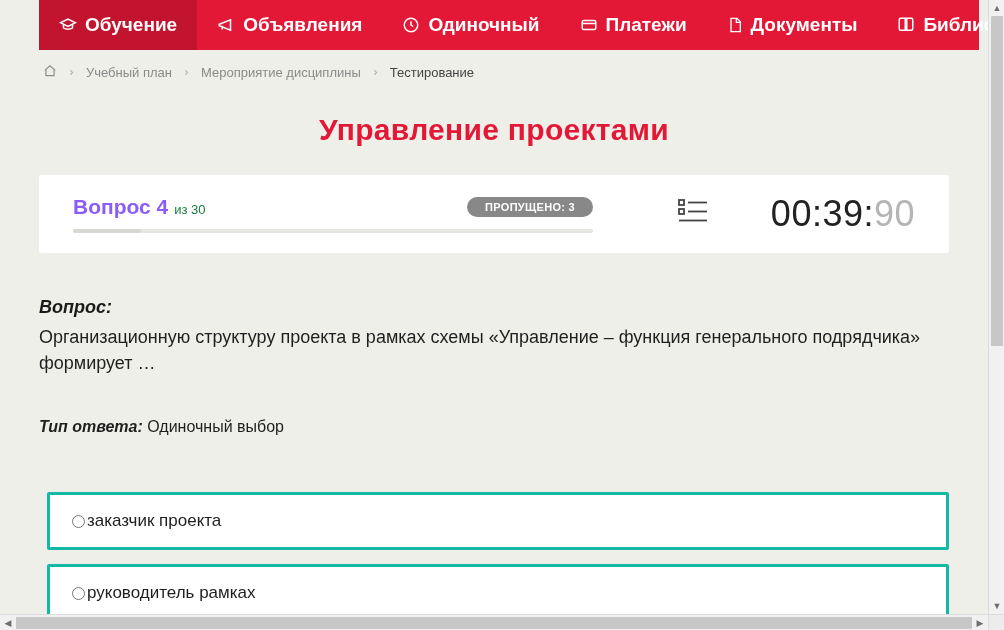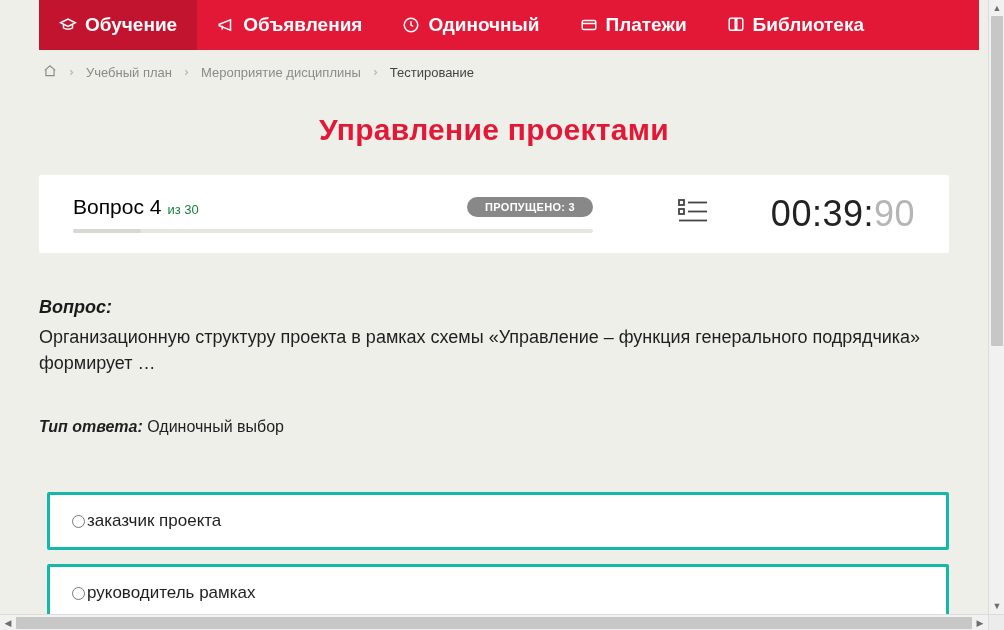--- a/index.html
+++ b/index.html
@@ -80,21 +80,21 @@
   .status-card {
     background: #fff;
     margin: 0 30px;
     padding: 18px 34px;
     display: flex;
     align-items: center;
     border-radius: 2px;
   }
   .progress-area { flex: 0 0 520px; }
   .q-line { display: flex; align-items: baseline; gap: 6px; color: #333; }
-  .q-label { font-size: 21px; font-weight: 400; color: #000000; }
+  .q-label { font-size: 21px; font-weight: 700; color: #8b5cf6; }
   .q-of { font-size: 13px; color: #15803d; }
   .skipped-badge {
     margin-left: auto;
     background: #888;
     color: #fff;
     font-size: 11px;
     font-weight: 700;
     padding: 4px 18px;
     border-radius: 10px;
     letter-spacing: 0.3px;
@@ -252,20 +252,29 @@
           <span>Одиночный</span>
         </div>
         <div class="nav-item">
           <span>
             <svg width="18" height="18" viewBox="0 0 24 24" fill="none" stroke="white" stroke-width="2">
                 <rect x="3" y="6" width="18" height="12" rx="2"></rect>
                 <path d="M3 10h18"></path>
               </svg>
           </span>
           <span>Платежи</span>
+        </div>
+        <div class="nav-item">
+          <span>
+            <svg width="16" height="18" viewBox="0 0 24 24" fill="none" stroke="white" stroke-width="2">
+                <path d="M6 2h9l5 5v15H6z"></path>
+                <path d="M14 2v6h6"></path>
+              </svg>
+          </span>
+          <span>Документы</span>
         </div>
         <div class="nav-item">
           <span>
             <svg width="18" height="18" viewBox="0 0 24 24" fill="none" stroke="white" stroke-width="2">
                 <path d="M3 5a2 2 0 012-2h6v16H5a2 2 0 01-2-2V5z"></path>
                 <path d="M21 5a2 2 0 00-2-2h-6v16h6a2 2 0 002-2V5z"></path>
               </svg>
           </span>
           <span>Библиотека</span>
 

